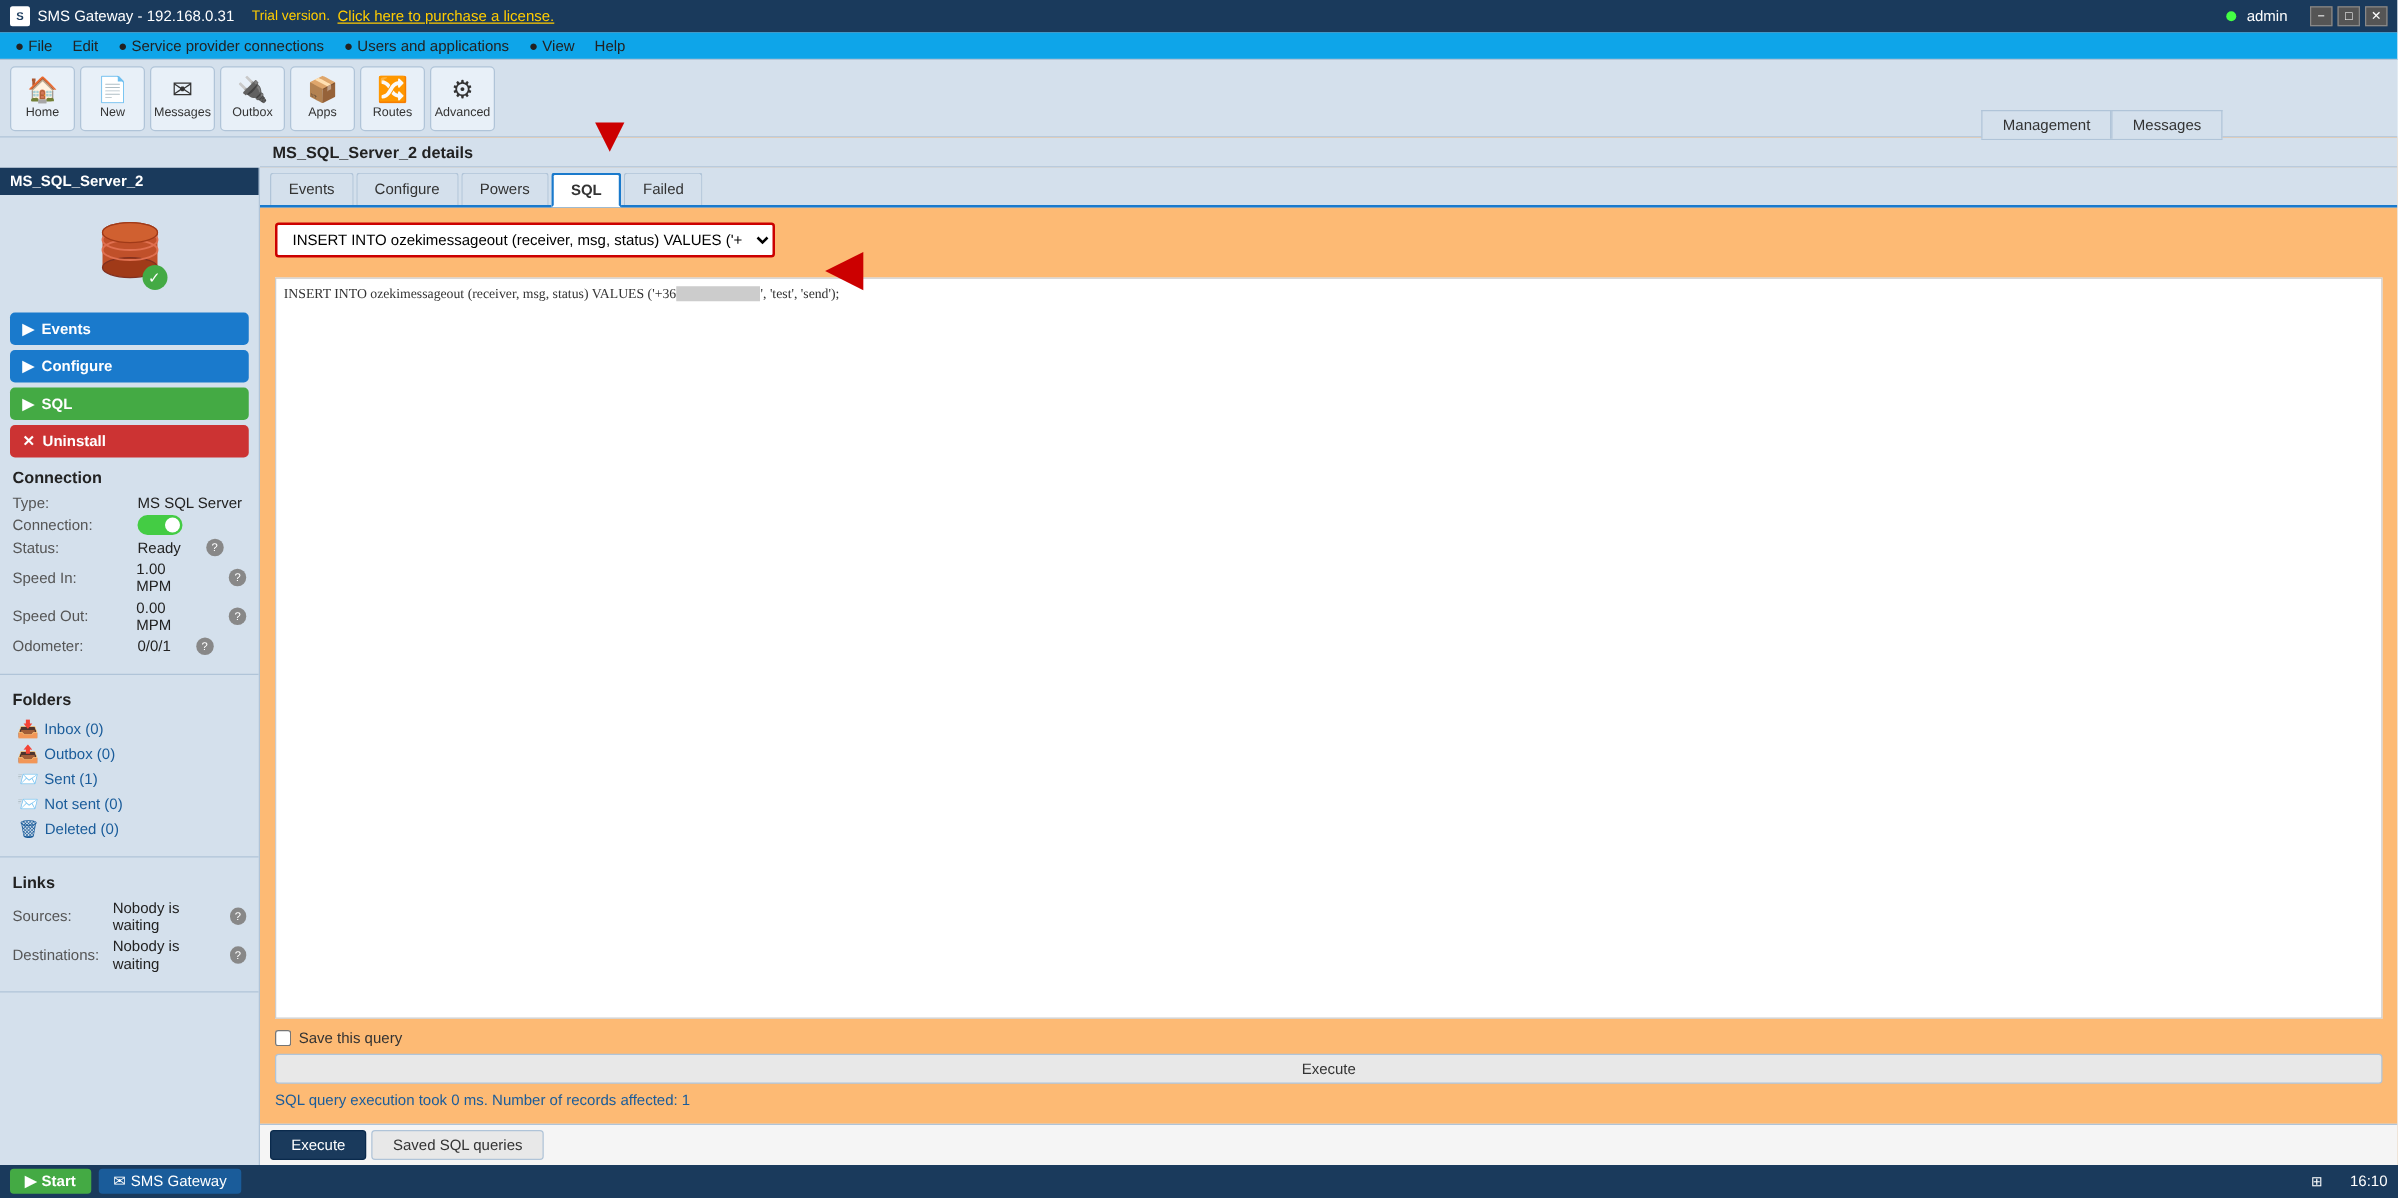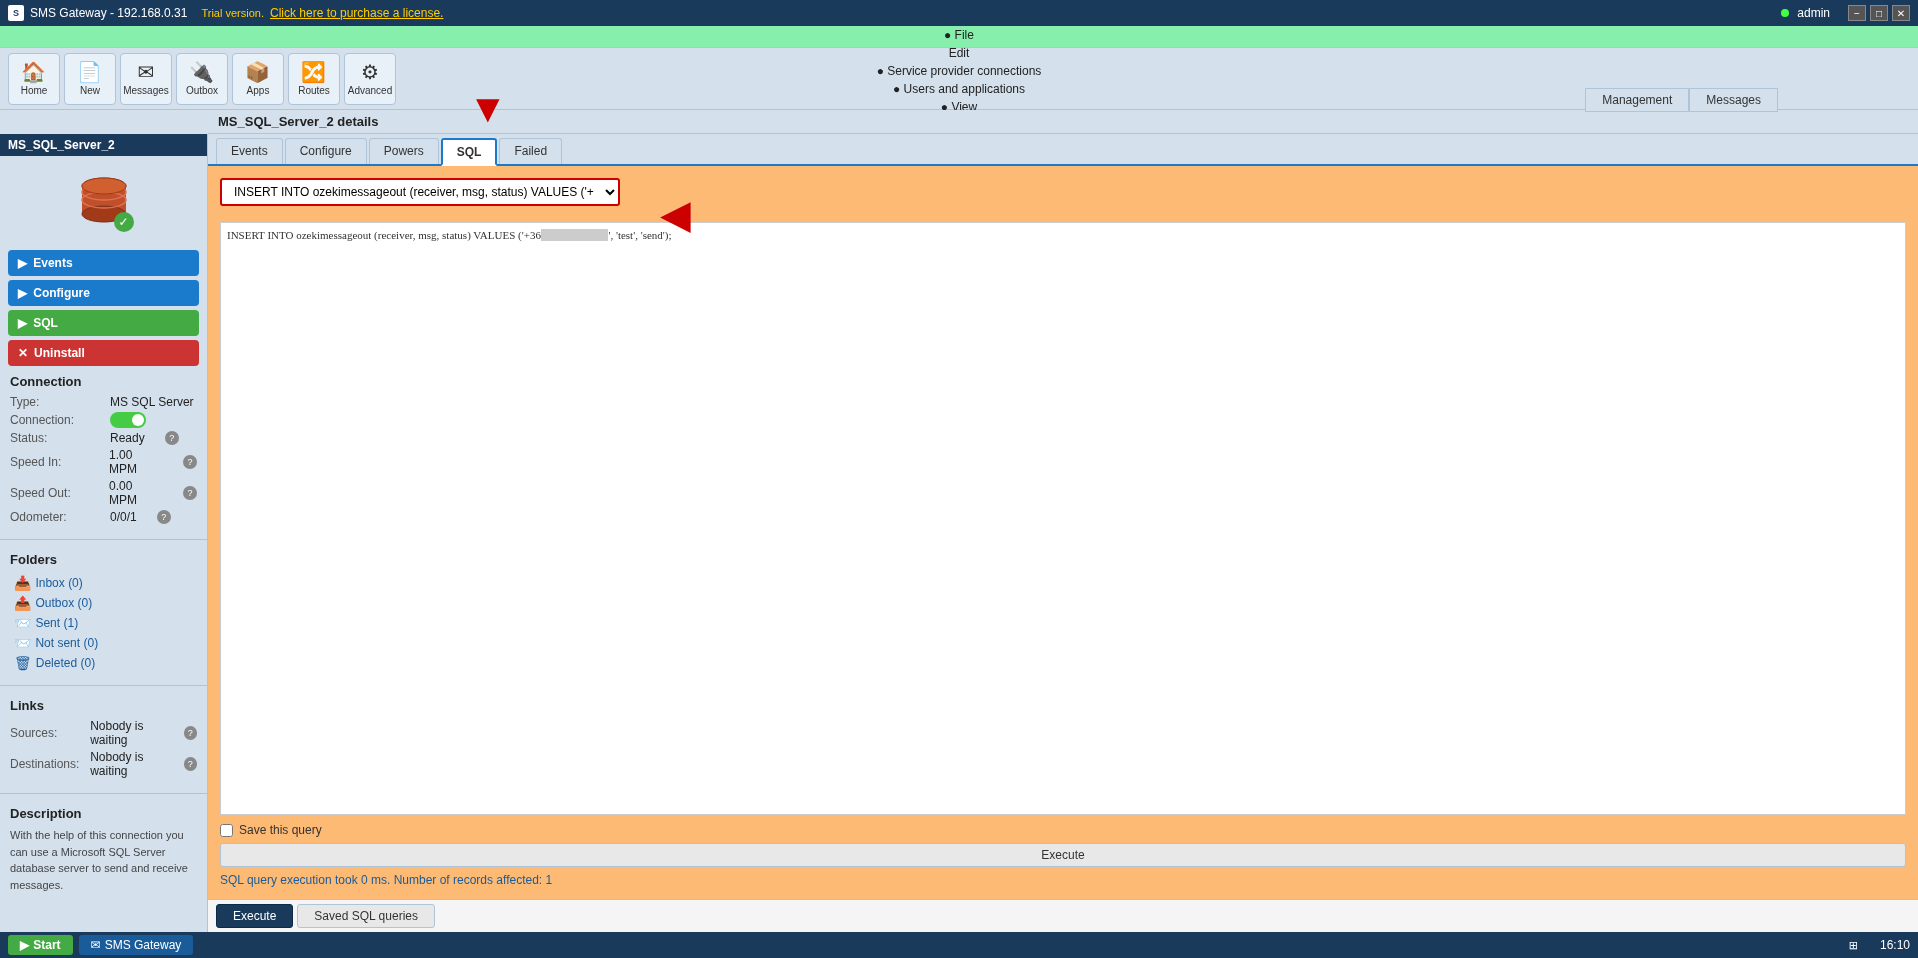--- a/index.html
+++ b/index.html
@@ -20,28 +20,27 @@
     #titlebar .title-left .app-icon { width: 16px; height: 16px; background: #fff; border-radius: 2px; display: inline-block; font-size: 9px; color: #1a3a5c; text-align: center; line-height: 16px; font-weight: bold; }
     #titlebar .trial { color: #ffcc00; font-size: 11px; }
     #titlebar .trial-link { color: #ffcc00; text-decoration: underline; cursor: pointer; }
     #titlebar .title-right { display: flex; align-items: center; gap: 8px; }
     #titlebar .admin-dot { width: 8px; height: 8px; background: #44ff44; border-radius: 50%; display: inline-block; }
     #titlebar .win-controls { display: flex; gap: 4px; margin-left: 10px; }
     #titlebar .win-btn { width: 18px; height: 16px; background: #555; color: white; font-size: 10px; text-align: center; line-height: 16px; cursor: pointer; border: 1px solid #888; }
 
     
     #menubar {
-      background: #86efac;
+      background: #0ea5e9;
       height: 22px;
       display: flex;
       align-items: center;
       padding: 0 4px;
       border-bottom: 1px solid #b0c4d8;
       font-size: 12px;
-      flex-direction: column;
     }
     #menubar .menu-item { padding: 2px 8px; cursor: pointer; color: #222; }
 
     
     #toolbar {
       background: #d4e0ec;
       height: 62px;
       display: flex;
       align-items: center;
       padding: 4px 8px;
@@ -597,24 +596,20 @@
       </div>
       <div class="links-row">
         <span class="links-label">Destinations:</span>
         <span class="links-value">Nobody is waiting</span>
         <span class="help-icon">?</span>
       </div>
     </div>
 
     <div class="divider-line"></div>
 
-    <div class="sidebar-section">
-      <h4>Description</h4>
-      <p class="desc-text">With the help of this connection you can use a Microsoft SQL Server database server to send and receive messages.</p>
-    </div>
   </div>
 
   <div id="content-area">
     <div id="content-header">MS_SQL_Server_2 details</div>
 
     <div id="content-tabs">
       <div class="content-tab">Events</div>
       <div class="content-tab">Configure</div>
       <div class="content-tab">Powers</div>
       <div class="content-tab active">SQL</div>

